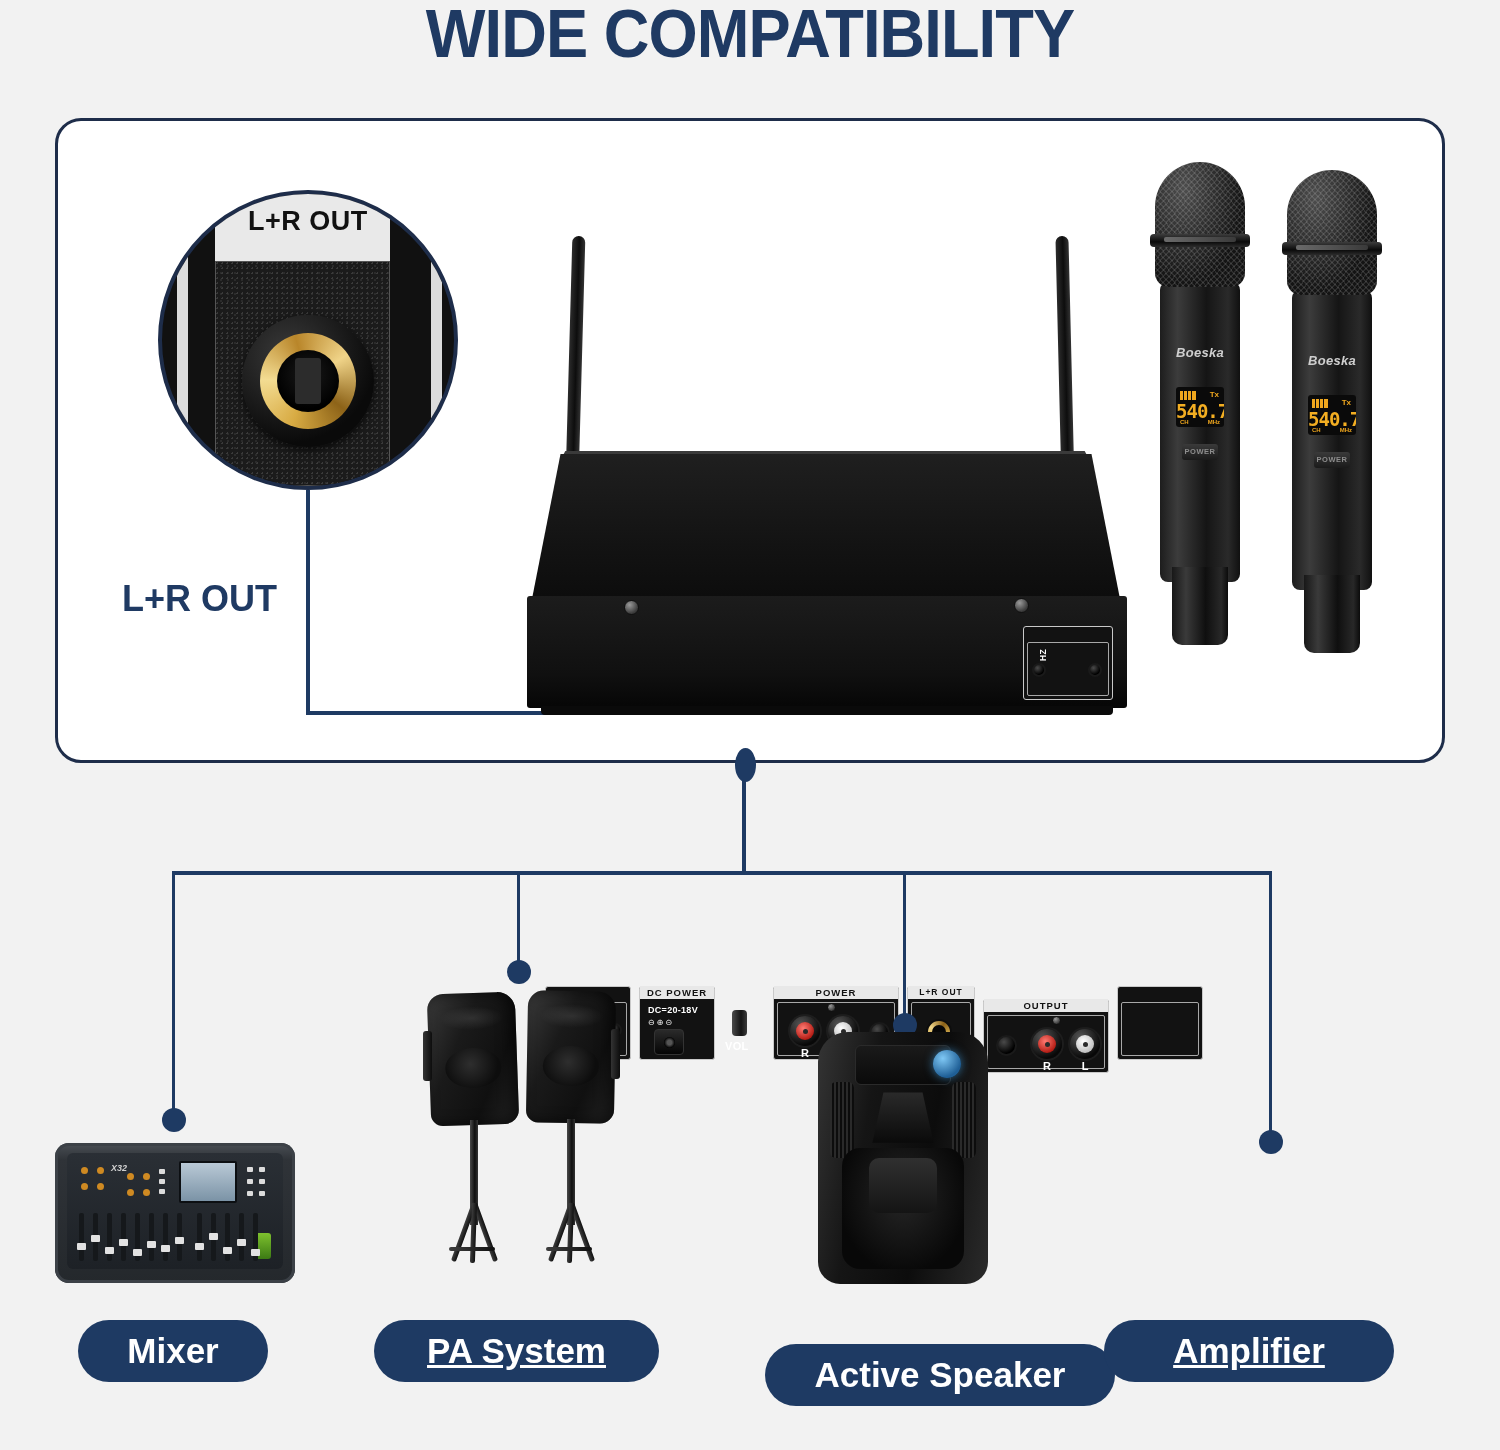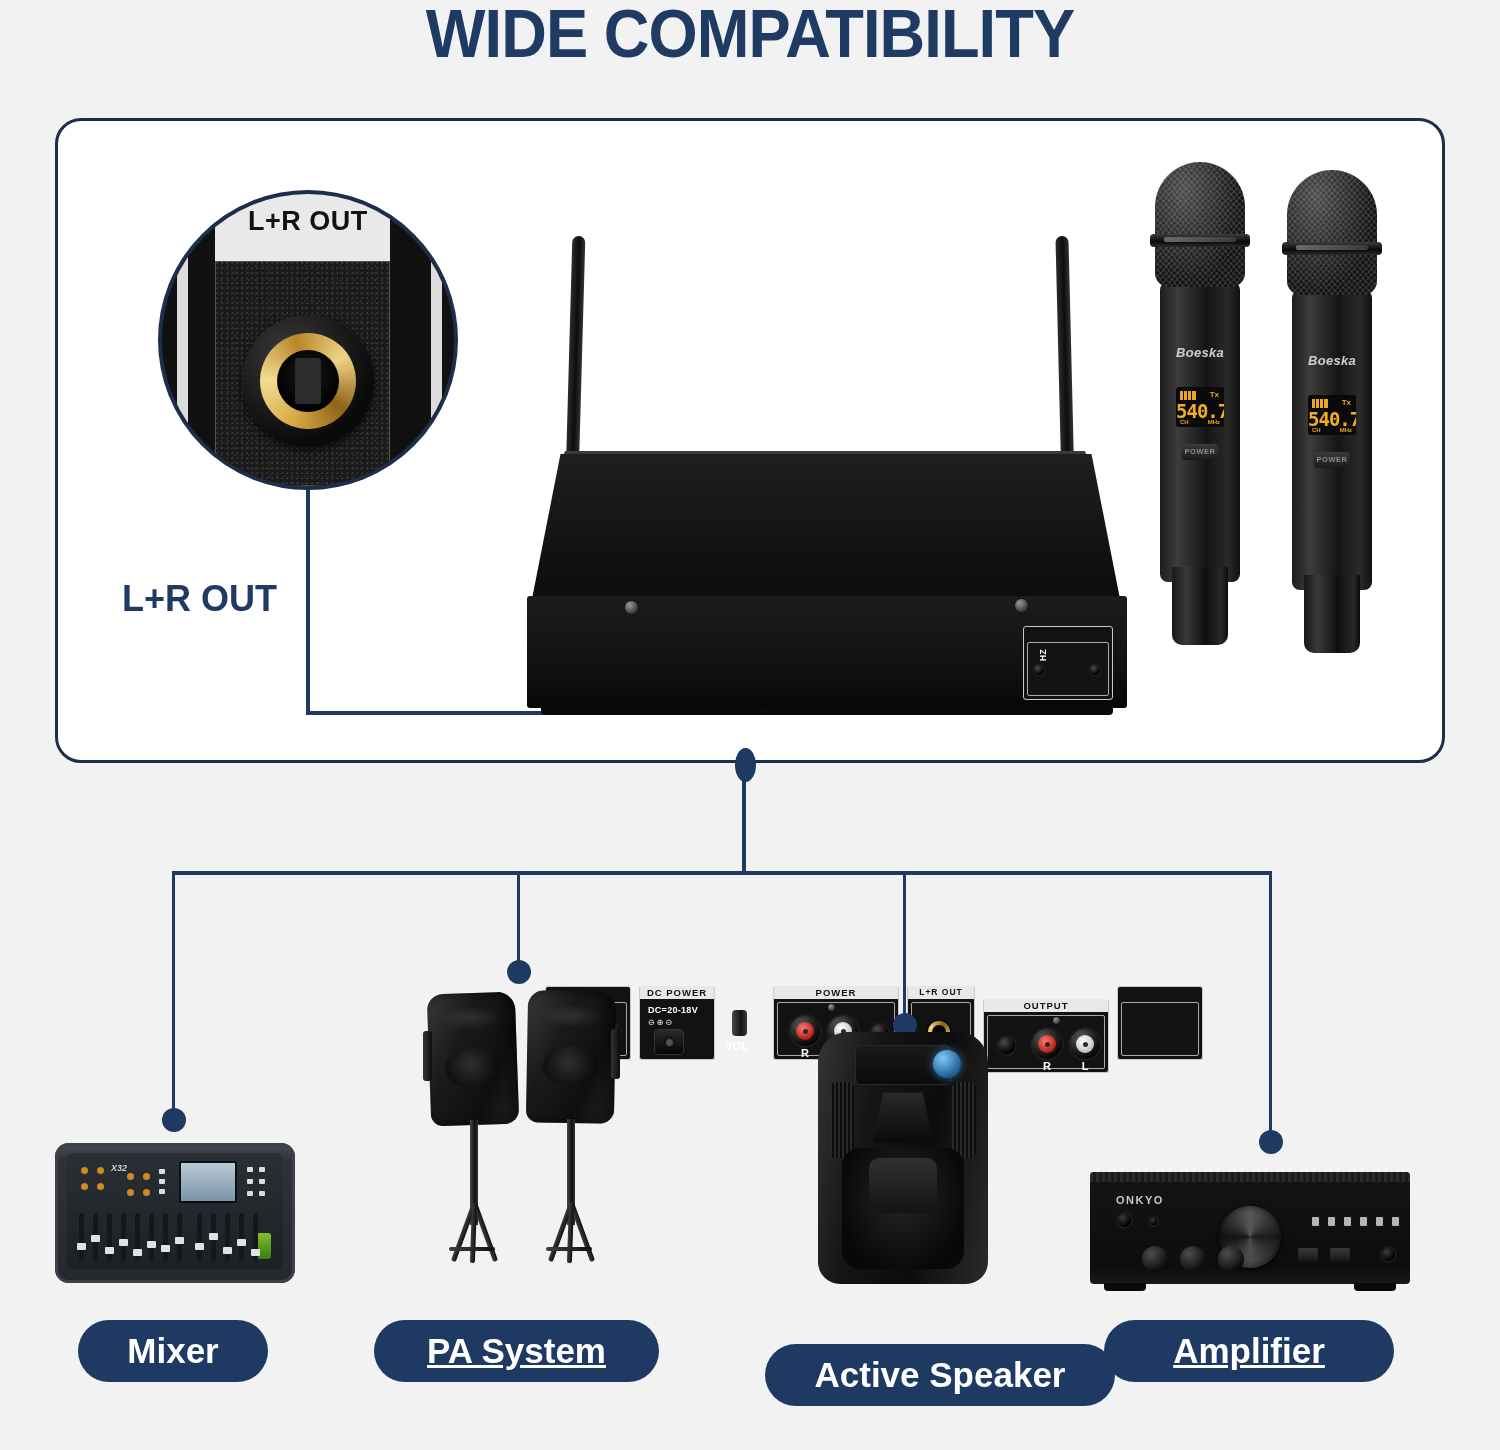--- a/index.html
+++ b/index.html
@@ -663,42 +663,19 @@
     <div class="act-body">
       <div class="act-panel"></div>
       <div class="act-knob"></div>
       <div class="act-grill-l"></div>
       <div class="act-grill-r"></div>
       <div class="act-horn"></div>
       <div class="act-woof"></div>
     </div>
   </div>
 
-  <div class="device" style="left:1090px; top:1172px; width:320px; height:112px;">
-    <div class="amp-body">
-      <div class="amp-top"></div>
-      <div class="amp-logo">ONKYO</div>
-      <div class="amp-jack" style="left:26px; top:40px;"></div>
-      <div class="amp-jack" style="left:58px; top:44px; width:11px; height:11px;"></div>
-      <div class="amp-vol"></div>
-      <div class="amp-knob" style="left:52px;  top:74px;"></div>
-      <div class="amp-knob" style="left:90px;  top:74px;"></div>
-      <div class="amp-knob" style="left:128px; top:74px;"></div>
-      <div class="amp-sw" style="left:208px; top:76px;"></div>
-      <div class="amp-sw" style="left:240px; top:76px;"></div>
-      <div class="amp-sel" style="left:222px; top:45px;"></div>
-      <div class="amp-sel" style="left:238px; top:45px;"></div>
-      <div class="amp-sel" style="left:254px; top:45px;"></div>
-      <div class="amp-sel" style="left:270px; top:45px;"></div>
-      <div class="amp-sel" style="left:286px; top:45px;"></div>
-      <div class="amp-sel" style="left:302px; top:45px;"></div>
-      <div class="amp-jack" style="left:290px; top:74px;"></div>
-      <div class="amp-foot" style="left:14px;"></div>
-      <div class="amp-foot" style="right:14px;"></div>
-    </div>
-  </div>
 
   <div class="badge" style="left:78px;  top:1320px; width:190px;">Mixer</div>
   <div class="badge" style="left:374px; top:1320px; width:285px;text-decoration:underline;">PA System</div>
   <div class="badge" style="left:765px; top:1320px; width:350px;margin-top:24px;">Active Speaker</div>
   <div class="badge" style="left:1104px;top:1320px; width:290px;text-decoration:underline;">Amplifier</div>
 
 </div>
 
 </body></html>

